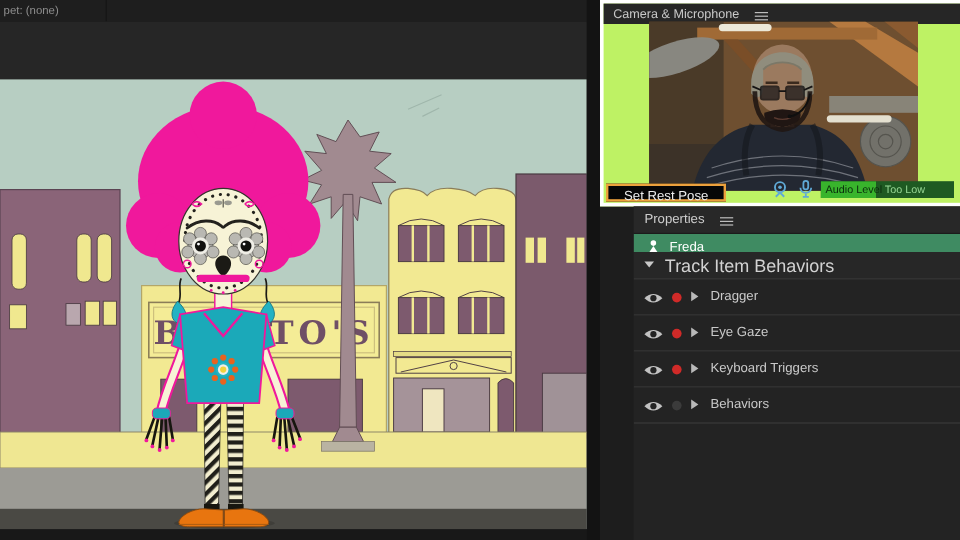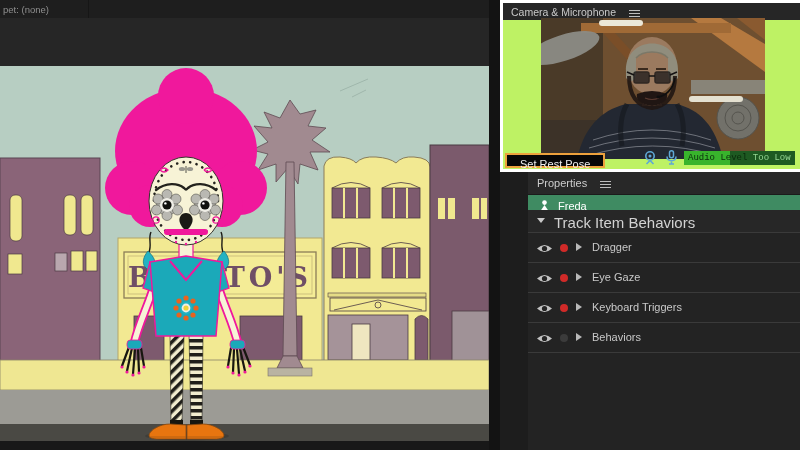--- a/index.html
+++ b/index.html
@@ -25,21 +25,21 @@
   .hamburger{display:inline-block;width:11px;height:9px;position:absolute;top:5px;}
   .hamburger i{display:block;height:1.5px;background:#bdbdbd;margin-top:1.6px;}
   .cam-header .hamburger{left:126px;}
   .webcam{position:absolute;left:38px;top:15px;width:224px;height:141px;background:#3a2f22;}
   .cam-bottom{position:absolute;left:0;bottom:0;width:100%;height:24px;}
   .rest-pose-btn{position:absolute;left:2px;bottom:1px;height:15px;line-height:15px;
                  background:#070707;color:#ededed;font-size:11px;padding:2px 13px;
                  border:2px solid #EDA13C;cursor:pointer;white-space:nowrap;}
   .io-icon{position:absolute;bottom:4px;}
   .cam-icon{left:139px;} .mic-icon{left:162px;}
-  .audio-meter{position:absolute;left:181px;bottom:4px;width:111px;height:14px;background:#1E5A22;overflow:hidden;font-family:Liberation Mono, monospace;}
+  .audio-meter{position:absolute;left:181px;bottom:4px;width:111px;height:14px;background:#1E5A22;overflow:hidden;}
   .audio-meter .fill{position:absolute;left:0;top:0;height:100%;width:46px;background:#38B42C;}
   .audio-meter .txt{position:absolute;left:4px;top:2px;font-size:9px;white-space:nowrap;}
   .audio-meter .txt .lvl{color:#0a2b0c;} .audio-meter .txt .low{color:#95d593;}
 
   
   .props-panel{position:absolute;left:528px;top:172px;width:300px;height:278px;background:#232323;overflow:hidden;}
   .props-header{position:relative;height:22px;background:#282828;border-bottom:1px solid #1b1b1b;}
   .props-header .title{position:absolute;left:9px;top:5px;font-size:11px;color:#cdcdcd;}
   .props-header .hamburger{left:72px;top:7px;}
   .puppet-row{position:relative;height:15px;background:#3F8B62;}

